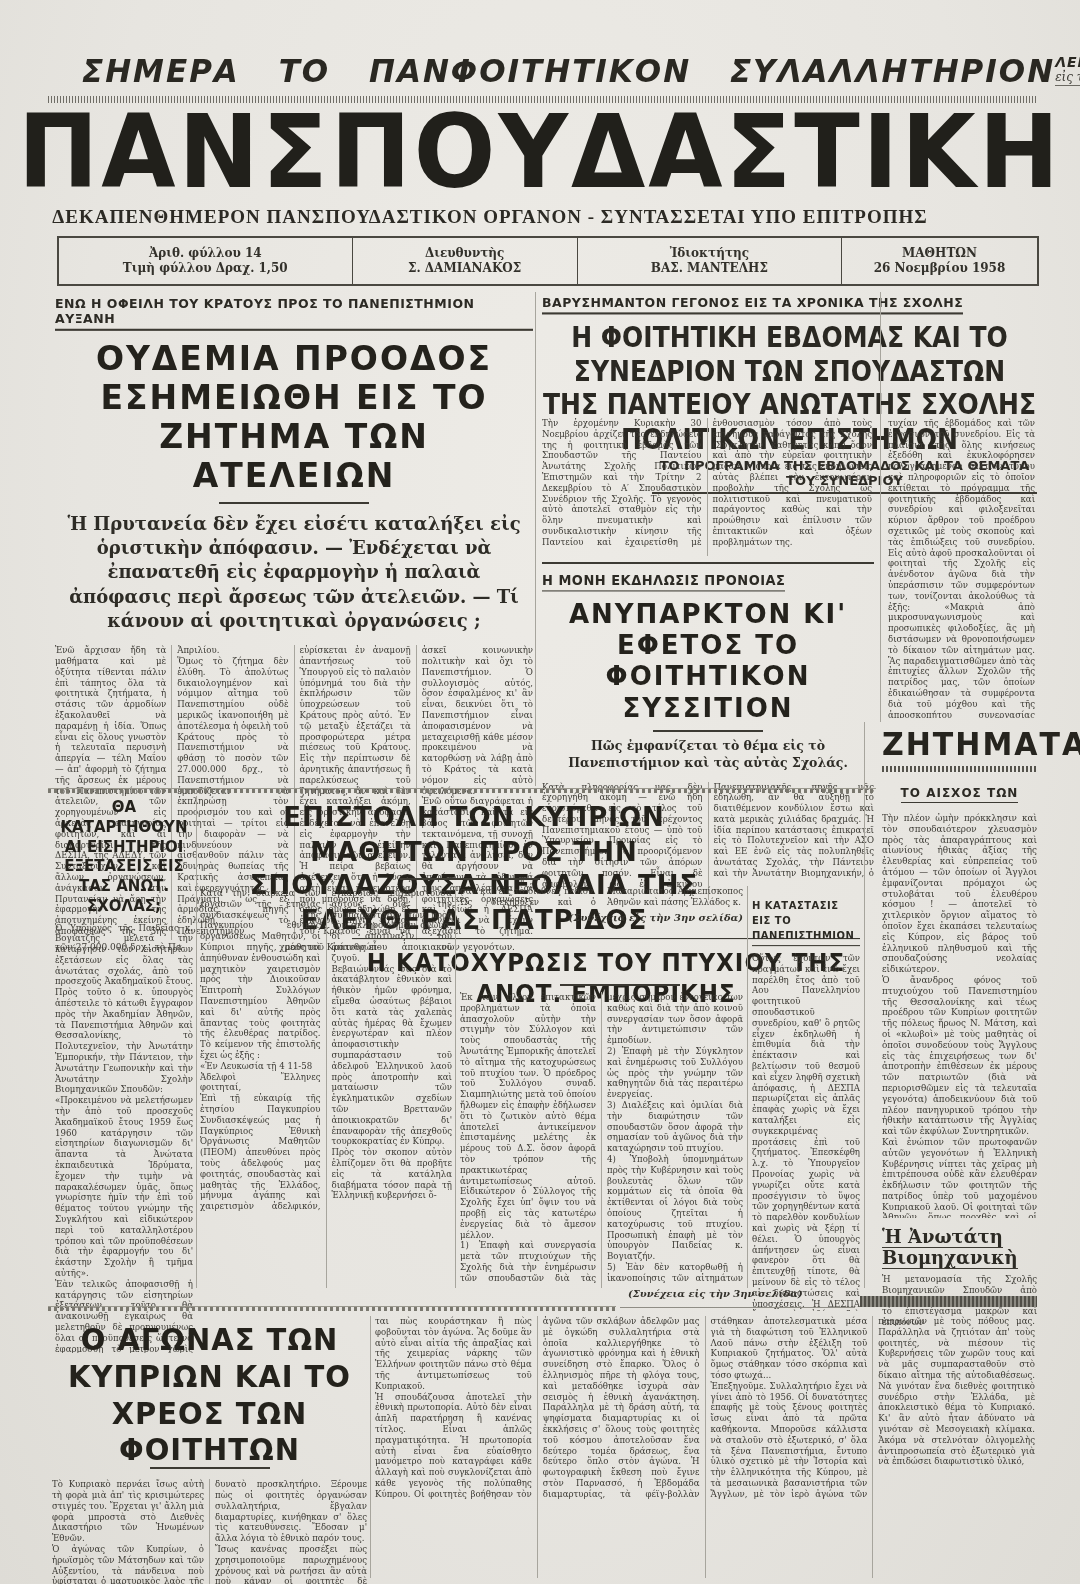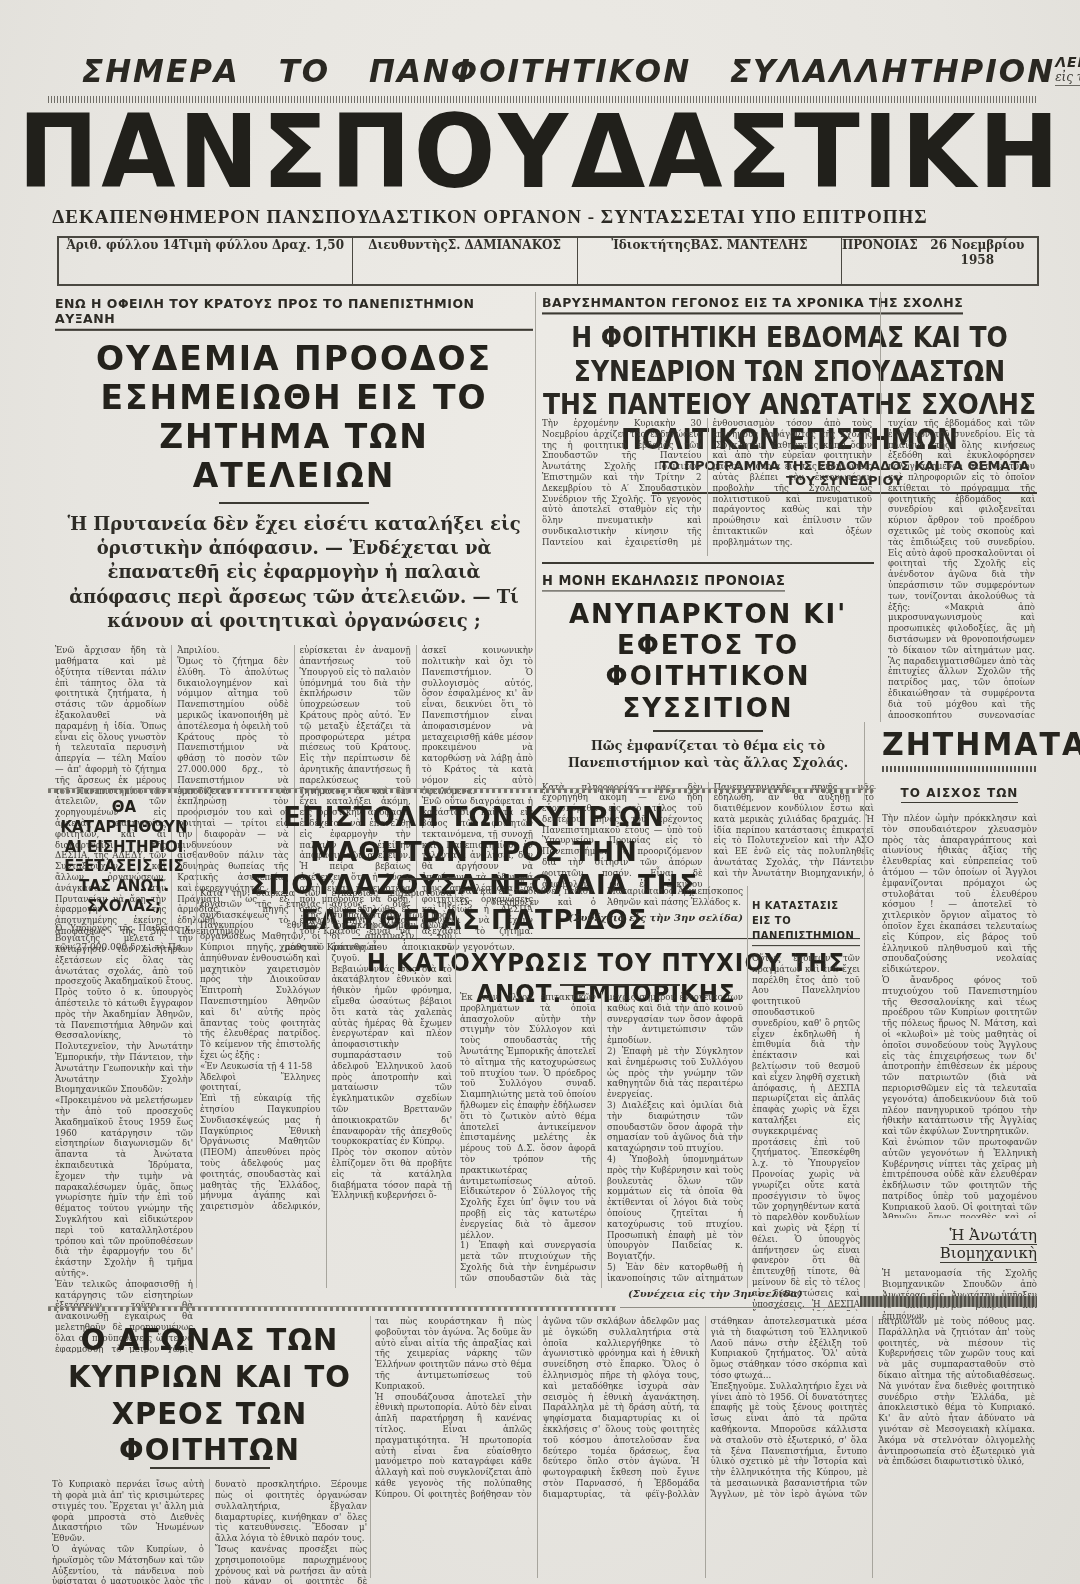--- a/index.html
+++ b/index.html
@@ -15,21 +15,21 @@
   .banner-details .lbl{font-family:"DejaVu Sans",sans-serif;font-weight:bold;font-style:italic;font-size:14px;color:#2a2822;letter-spacing:1px;}
   .banner-details .sub{font-style:italic;font-size:12px;color:#3a3832;border-bottom:1px solid #6b6962;padding-bottom:1px;}
   .halftone{background:repeating-linear-gradient(90deg,#6f6d66 0 1px,rgba(0,0,0,0) 1px 3px);}
   .rule-banner{position:absolute;left:48px;top:96px;width:990px;height:7px;}
   .masthead{position:absolute;left:0;top:104px;width:1080px;margin:0;text-align:center;
         font-family:"DejaVu Sans",sans-serif;font-weight:bold;font-size:96px;line-height:1;
         letter-spacing:3px;color:#21201b;transform:scaleY(1.05);}
   .subtitle{position:absolute;left:0;top:206px;width:980px;text-align:center;
         font-family:"Liberation Serif",serif;font-weight:bold;font-size:19px;letter-spacing:1px;color:#2c2a24;}
   .infobar{position:absolute;left:57px;top:236px;width:978px;height:46px;border:2px solid #4a4841;display:flex;}
-  .infocell{border-right:1px solid #4a4841;display:flex;justify-content:center;text-align:center;
+  .infocell{border-right:1px solid #4a4841;display:flex;flex-direction:column;justify-content:center;text-align:center;
         font-size:12px;line-height:15px;font-weight:bold;color:#33312b;}
   .infocell:last-child{border-right:none;}
   .ic1{width:30%;}.ic2{width:27%;}.ic3{width:23%;}.ic4{width:20%;}
   
   .abs{position:absolute;}
   .kicker{font-family:"DejaVu Sans",sans-serif;font-weight:bold;font-size:12.5px;letter-spacing:.5px;color:#2c2a24;
         display:inline-block;border-bottom:2px solid #3c3a33;padding-bottom:2px;transform:scaleY(1.05);}
   .kicker.small{font-size:13px;border-bottom-width:1.5px;}
   .hl{font-family:"DejaVu Sans",sans-serif;font-weight:bold;color:#24221c;margin:0;}
   .hl-a{font-size:33px;line-height:1.18;letter-spacing:2px;text-align:center;}
@@ -52,21 +52,21 @@
   .hline{position:absolute;height:1px;background:#8f8d85;}
   .squiggle{position:absolute;height:4px;
         background:repeating-linear-gradient(90deg,#7a786f 0 3px,rgba(0,0,0,0) 3px 6px);
         border-top:1px solid #9b998f;}
   .zt-wrap{display:flex;align-items:flex-end;}
   .zt-title{font-family:"DejaVu Sans",sans-serif;font-weight:bold;font-size:30px;letter-spacing:2px;color:#26241e;transform:scaleY(1.08);transform-origin:left bottom;}
   .zt-bar{width:26px;height:26px;margin-left:6px;background:repeating-linear-gradient(0deg,#55534c 0 2px,#b9b7af 2px 4px);}
   .zt-underbar{height:6px;margin-top:3px;background:repeating-linear-gradient(90deg,#55534c 0 2px,rgba(0,0,0,0) 2px 4px);}
   .zt-sub{font-family:"DejaVu Sans",sans-serif;font-weight:bold;font-size:12px;text-align:center;letter-spacing:1px;color:#2c2a24;}
   .zt-sub .u{border-bottom:1.5px solid #3c3a33;padding-bottom:2px;display:inline-block;}
-  .zt-sub2{font-weight:normal;font-size:15px;text-align:right;color:#2c2a24;}
+  .zt-sub2{font-weight:bold;font-size:18px;text-align:left;color:#2c2a24;}
   .bar-dark{position:absolute;height:11px;background:repeating-linear-gradient(90deg,#504e47 0 2px,#8d8b83 2px 4px);}
 </style>
 </head>
 <body>
 
 <div class="page">
 
   <header class="banner">
     <div class="banner-headline">ΣΗΜΕΡΑ ΤΟ ΠΑΝΦΟΙΤΗΤΙΚΟΝ ΣΥΛΑΛΛΗΤΗΡΙΟΝ</div>
     <div class="banner-details">
@@ -86,21 +86,21 @@
     </div>
     <div class="infocell ic3">
       <div>Διευθυντὴς</div>
       <div>Σ. ΔΑΜΙΑΝΑΚΟΣ</div>
     </div>
     <div class="infocell ic2">
       <div>Ἰδιοκτήτης</div>
       <div>ΒΑΣ. ΜΑΝΤΕΛΗΣ</div>
     </div>
     <div class="infocell ic4">
-      <div>ΠΡΟΝΟΙΑΣ</div>
+      <div>ΜΑΘΗΤΩΝ</div>
       <div>26 Νοεμβρίου 1958</div>
     </div>
   </div>
 
   <section class="abs" style="left:55px;top:296px;width:478px;">
     <span class="kicker">ΕΝΩ Η ΟΦΕΙΛΗ ΤΟΥ ΚΡΑΤΟΥΣ ΠΡΟΣ ΤΟ ΠΑΝΕΠΙΣΤΗΜΙΟΝ ΑΥΞΑΝΗ</span>
     <h2 class="hl hl-a" style="margin-top:10px;">ΟΥΔΕΜΙΑ ΠΡΟΟΔΟΣ ΕΣΗΜΕΙΩΘΗ ΕΙΣ ΤΟ ΖΗΤΗΜΑ ΤΩΝ ΑΤΕΛΕΙΩΝ</h2>
     <div class="short-rule" style="width:150px;"></div>
     <div class="subhead" style="margin-top:8px;">Ἡ Πρυτανεία δὲν ἔχει εἰσέτι καταλήξει εἰς ὁριστικὴν ἀπόφασιν. — Ἐνδέχεται νὰ ἐπανατεθῆ εἰς ἐφαρμογὴν ἡ παλαιὰ ἀπόφασις περὶ ἄρσεως τῶν ἀτελειῶν. — Τί κάνουν αἱ φοιτητικαὶ ὀργανώσεις ;</div>
     <div class="body cols4" style="margin-top:12px;height:295px;">Ἐνῶ ἄρχισαν ἤδη τὰ μαθήματα καὶ μὲ ὀξύτητα τίθενται πάλιν ἐπὶ τάπητος ὅλα τὰ φοιτητικὰ ζητήματα, ἡ στάσις τῶν ἁρμοδίων ἐξακολαυθεῖ νὰ παραμένῃ ἡ ἰδία. Ὅπως εἶναι εἰς ὅλους γνωστὸν ἡ τελευταῖα περυσινὴ ἀπεργία — τέλη Μαΐου — ἀπ' ἀφορμὴ τὸ ζήτημα τῆς ἄρσεως ἐκ μέρους τοῦ Πανεπιστημίου τῶν ἀτελειῶν, τῶν χορηγουμένων εἰς ἀρκετὰς κατηγορίας φοιτητῶν, καὶ αἱ διαμαρτυρίαι τῆς ΔΕΣΠΑ, τῆς ΑΔΕΔΥ, τῶν Συνταξιούχων καὶ ἄλλων ὀργανώσεων, ἀνάγκασαν τὴν Πρυτανείαν νὰ ἄρῃ τὴν ἐφαρμογὴν τῆς ἀποτυχημένης ἐκείνης ἀποφάσεως τῆς 5ης Ἀπριλίου.
@@ -120,21 +120,21 @@
     <div class="subhead-sans" style="margin-top:14px;margin-left:110px;">ΤΟ ΠΡΟΓΡΑΜΜΑ ΤΗΣ ΕΒΔΟΜΑΔΟΣ ΚΑΙ ΤΑ ΘΕΜΑΤΑ ΤΟΥ ΣΥΝΕΔΡΙΟΥ</div>
   </section>
   <div class="body cols2 abs" style="left:542px;top:418px;width:330px;height:138px;">Τὴν ἐρχομένην Κυριακὴν 30 Νοεμβρίου ἀρχίζει τὰς ἐκδηλώσεις της ἡ φοιτητικὴ ἑβδομὰς τῶν Σπουδαστῶν τῆς Παντείου Ἀνωτάτης Σχολῆς Πολιτικῶν Ἐπιστημῶν καὶ τὴν Τρίτην 2 Δεκεμβρίου τὸ Α′ Σπουδαστικὸν Συνέδριον τῆς Σχολῆς. Τὸ γεγονὸς αὐτὸ ἀποτελεῖ σταθμὸν εἰς τὴν ὅλην πνευματικὴν καὶ συνδικαλιστικὴν κίνησιν τῆς Παντείου καὶ ἐχαιρετίσθη μὲ ἐνθουσιασμὸν τόσον ἀπὸ τοὺς ἐπισήμους παράγοντας τῆς Σχολῆς (Σύγκλητον, καθηγητὰς κλπ.) ὅσον καὶ ἀπὸ τὴν εὐρεῖαν φοιτητικὴν μάζαν, ἡ ὁποία εἰς τὰς ἐκδηλώσεις αὐτὰς βλέπει τὴν ἐντονωτέραν προβολὴν τῆς Σχολῆς ὡς πολιτιστικοῦ καὶ πνευματικοῦ παράγοντος καθὼς καὶ τὴν προώθησιν καὶ ἐπίλυσιν τῶν ἐπιτακτικῶν καὶ ὀξέων προβλημάτων της.
 Ὁ Σύλλογος τῆς ΠΑΣΠΕ μὲ ἐπικεφαλῆς τὸν πρόεδρον τοῦ Δ.Σ. συνάδ. Νίκο Πολυχρονίδη ἐργάζεται ἐντατικῶς διὰ τὴν ἐπιτυχίαν τῆς ἑβδομάδος καὶ τῶν ἐργασιῶν τοῦ συνεδρίου.</div>
   <div class="body abs" style="left:888px;top:418px;width:147px;height:300px;">τυχίαν τῆς ἑβδομάδος καὶ τῶν ἐργασιῶν τοῦ συνεδρίου. Εἰς τὰ πλαίσια τῆς ὅλης κινήσεως ἐξεδόθη καὶ ἐκυκλοφόρησεν πολυγραφημένον δελτίον τύπου καὶ πληροφοριῶν εἰς τὸ ὁποῖον ἐκτίθεται τὸ πρόγραμμα τῆς φοιτητικῆς ἑβδομάδος καὶ συνεδρίου καὶ φιλοξενεῖται κύριον ἄρθρον τοῦ προέδρου σχετικῶς μὲ τοὺς σκοποὺς καὶ τὰς ἐπιδιώξεις τοῦ συνεδρίου. Εἰς αὐτὸ ἀφοῦ προσκαλοῦνται οἱ φοιτηταὶ τῆς Σχολῆς εἰς ἀνένδοτον ἀγῶνα διὰ τὴν ὑπεράσπισιν τῶν συμφερόντων των, τονίζονται ἀκολούθως τὰ ἑξῆς: «Μακριὰ ἀπὸ μικροσυναγωνισμοὺς καὶ προσωπικὲς φιλοδοξίες, ἂς μὴ διστάσωμεν νὰ θρονοποιήσωμεν τὸ δίκαιον τῶν αἰτημάτων μας. Ἂς παραδειγματισθῶμεν ἀπὸ τὰς ἐπιτυχίες ἄλλων Σχολῶν τῆς πατρίδος μας, τῶν ὁποίων ἐδικαιώθησαν τὰ συμφέροντα διὰ τοῦ μόχθου καὶ τῆς ἀπροσκοπήτου συνεργασίας καθηγητῶν καὶ φοιτητῶν. Ἂς προσπαθήσωμεν καὶ ἡμεῖς μὲ ἀπαράμιλλον θάρρος καὶ ἐνθουσιασμόν, μὲ πανσπουδαστικὴν πνοήν, ἥτις πρέπει (Συνέχεια εἰς τὴν 3ην σελίδα)</div>
 
   <section class="abs" style="left:542px;top:562px;width:332px;border-top:2px solid #3c3a33;padding-top:6px;">
     <span class="kicker small">Η ΜΟΝΗ ΕΚΔΗΛΩΣΙΣ ΠΡΟΝΟΙΑΣ</span>
     <h3 class="hl hl-c" style="margin-top:8px;">ΑΝΥΠΑΡΚΤΟΝ ΚΙ' ΕΦΕΤΟΣ ΤΟ ΦΟΙΤΗΤΙΚΟΝ ΣΥΣΣΙΤΙΟΝ</h3>
     <div class="short-rule" style="width:110px;"></div>
-    <div class="subhead" style="margin-top:6px;font-size:12.5px;">Πῶς ἐμφανίζεται τὸ θέμα εἰς τὸ Πανεπιστήμιον καὶ τὰς ἄλλας Σχολάς.</div>
+    <div class="subhead" style="margin-top:6px;font-size:12.5px;">Πῶς ἐμφανίζεται τὸ θέμα εἰς τὸ Πανεπιστήμιον καὶ τὰς αὐτὰς Σχολάς.</div>
     <div class="body cols2" style="margin-top:10px;height:118px;">Κατὰ πληροφορίας μας δὲν ἐχορηγήθη ἀκόμη — ἐνῶ ἤδη εὑρισκόμεθα εἰς τὸ τέλος τοῦ δευτέρου μηνὸς τοῦ τρέχοντος Πανεπιστημιακοῦ ἔτους — ὑπὸ τοῦ Ὑπουργείου Προνοίας εἰς τὸ Πανεπιστήμιον τὸ προοριζόμενον διὰ τὴν σίτησιν τῶν ἀπόρων φοιτητῶν ποσόν. Εἶναι δὲ ἀμφίβολον, ὡς ἐξ ἐγκύρου Πανεπιστημιακῆς πηγῆς μᾶς ἐδηλώθη, ἂν θὰ αὐξηθῇ τὸ διατιθέμενον κονδύλιον ἔστω καὶ κατὰ μερικὰς χιλιάδας δραχμάς. Ἡ ἰδία περίπου κατάστασις ἐπικρατεῖ εἰς τὸ Πολυτεχνεῖον καὶ τὴν ΑΣΟ καὶ ΕΕ ἐνῶ εἰς τὰς πολυπληθεῖς ἀνωτάτας Σχολάς, τὴν Πάντειον καὶ τὴν Ἀνωτάτην Βιομηχανικήν, ὁ θεσμὸς τοῦ συσσιτίου ἐμφανίζεται ἐντελῶς ἀνύπαρκτος.</div>
   </section>
 
   <section class="abs" style="left:882px;top:728px;width:155px;">
     <div class="zt-wrap">
       <div class="zt-title">ΖΗΤΗΜΑΤΑ</div>
       <div class="zt-bar"></div>
     </div>
     <div class="zt-underbar"></div>
     <div class="zt-sub" style="margin-top:14px;"><span class="u">ΤΟ ΑΙΣΧΟΣ ΤΩΝ</span></div>

